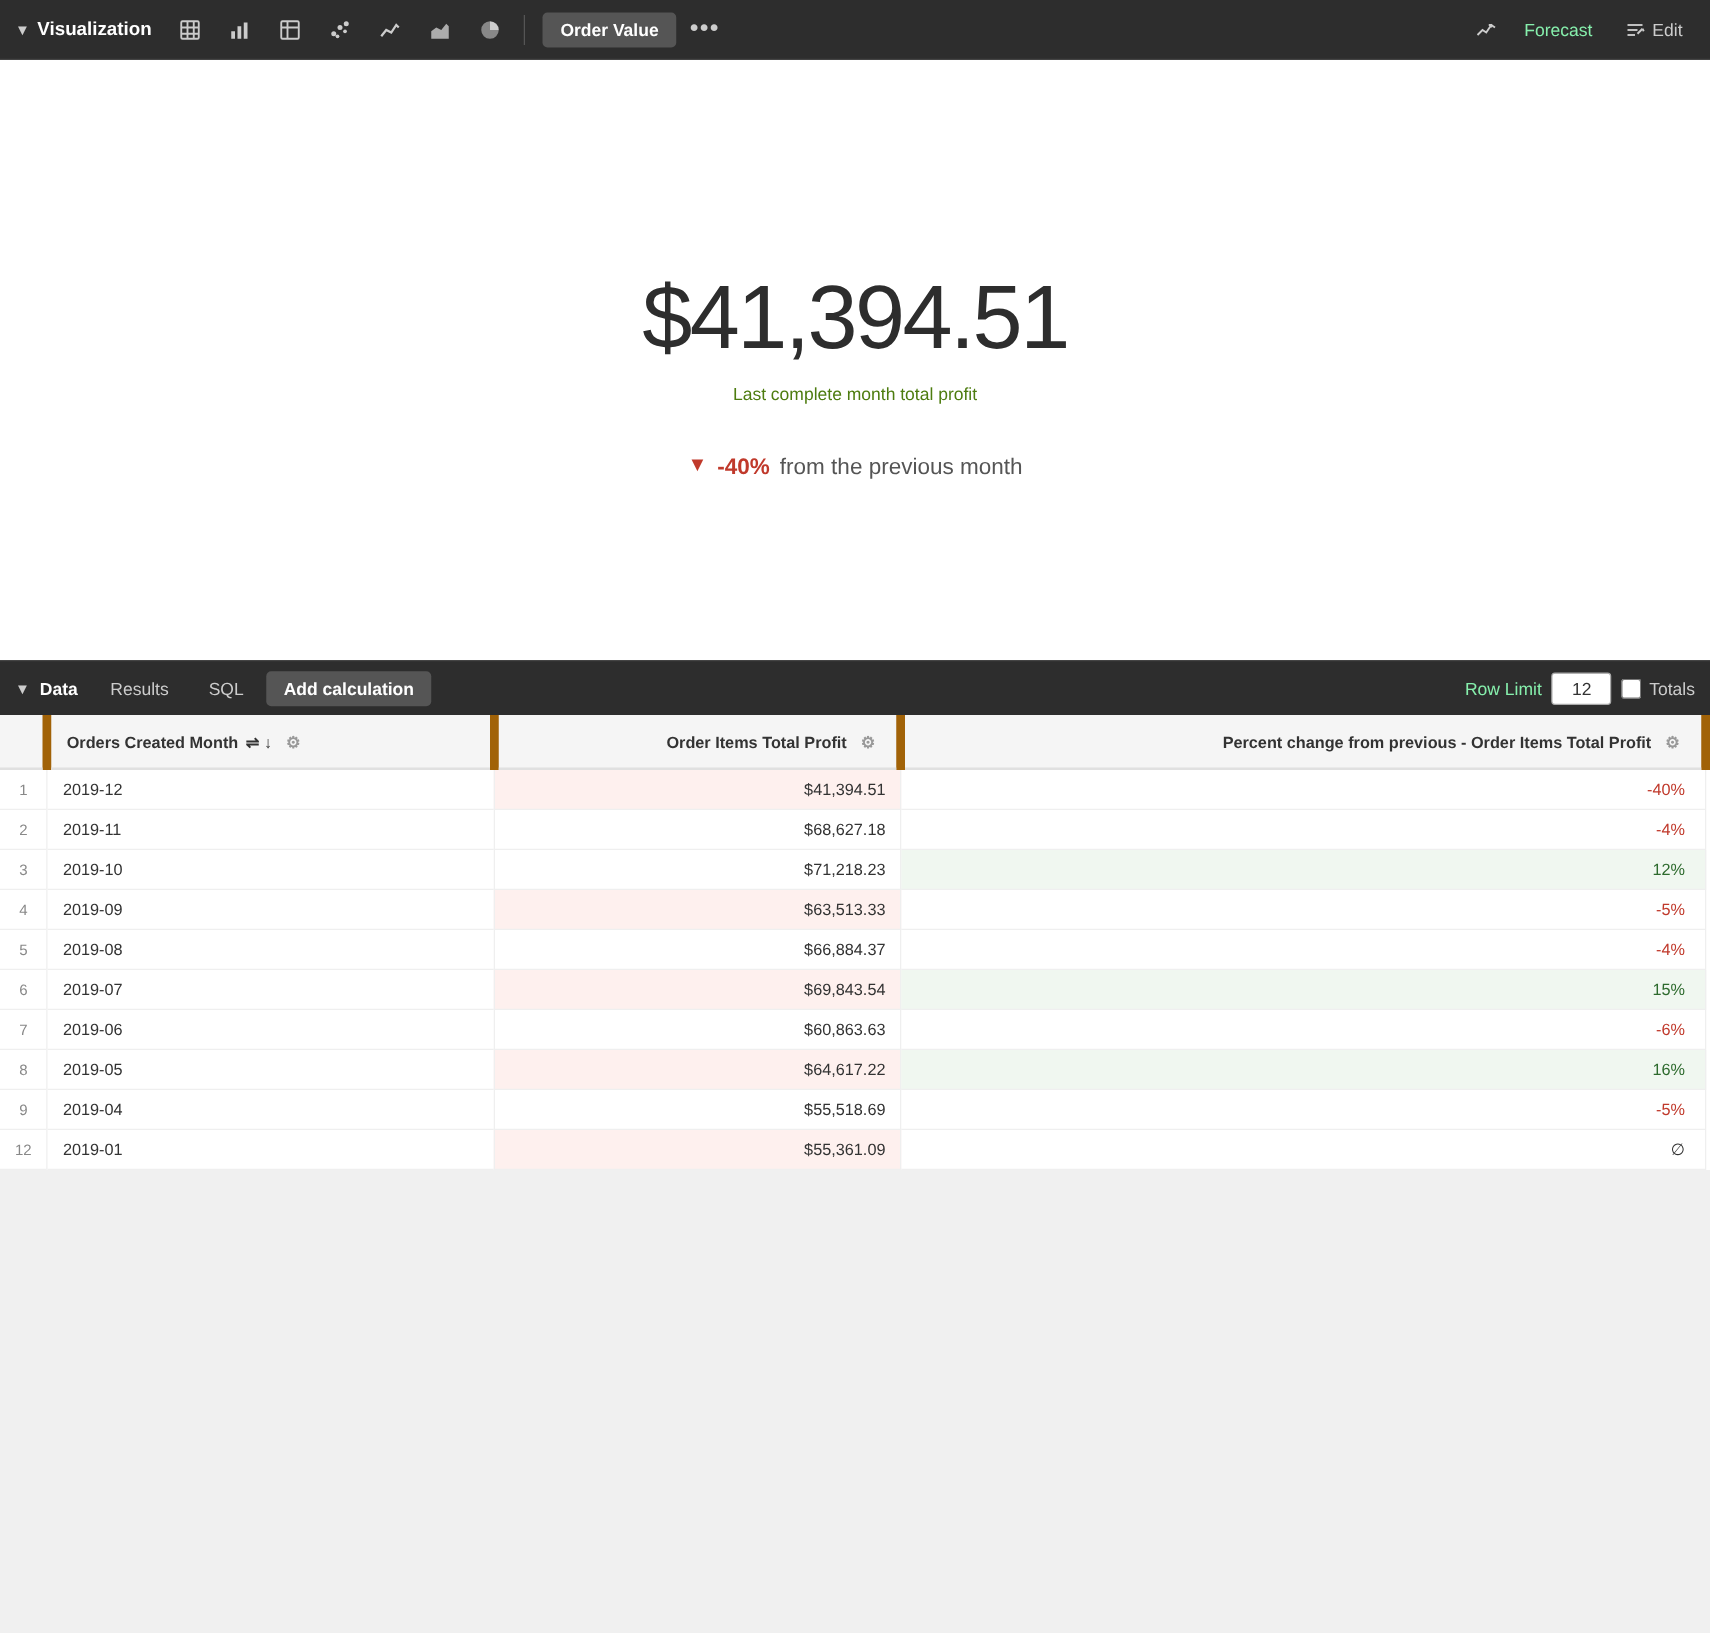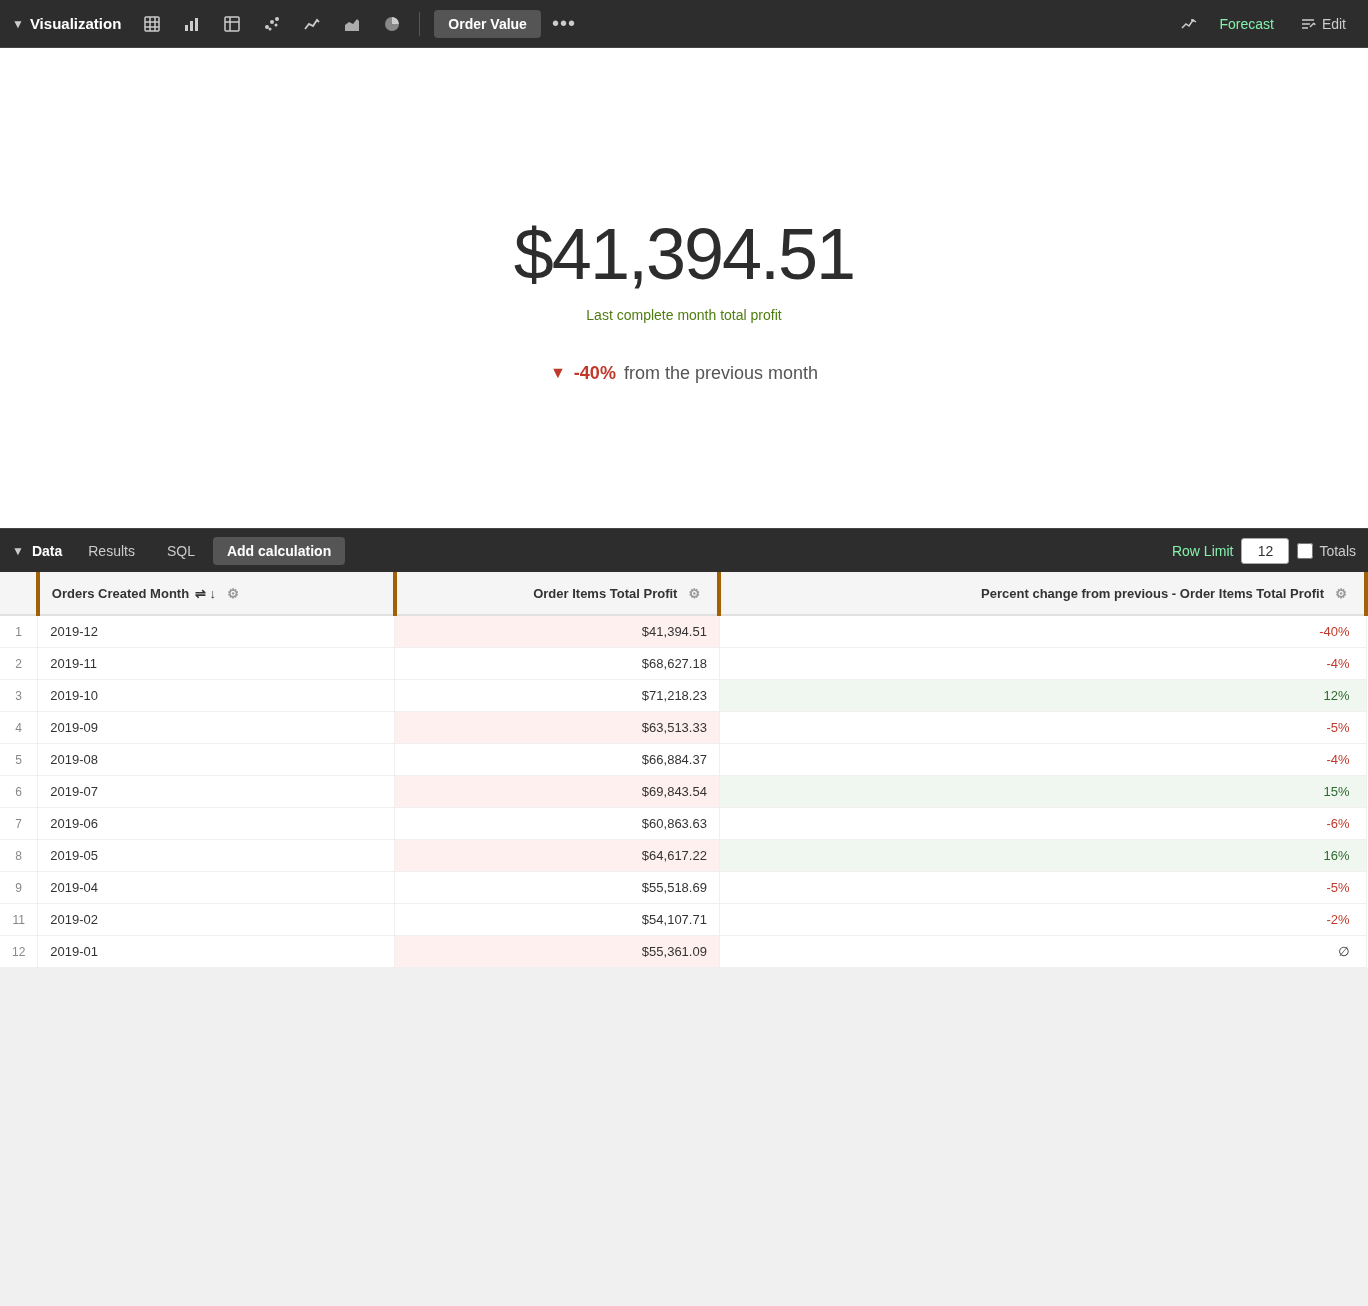--- a/index.html
+++ b/index.html
@@ -99,21 +99,21 @@
       overflow-x: auto;
     }
     table { width: 100%; border-collapse: collapse; }
     thead tr {
       background: #f5f5f5;
       border-bottom: 2px solid #e0e0e0;
     }
     thead th {
       padding: 10px 12px; text-align: left;
       font-size: 13px; font-weight: 600; color: #333;
-      border-right: 4px solid #a16207;
+      border-right: 7px solid #a16207;
       white-space: nowrap;
     }
     thead th:first-child { width: 36px; text-align: center; color: #888; font-weight: 400; }
     thead th .col-gear {
       display: inline-flex; align-items: center; justify-content: center;
       width: 22px; height: 22px; cursor: pointer; color: #999;
       border-radius: 3px; font-size: 13px; float: right;
     }
     tbody tr { border-bottom: 1px solid #efefef; }
     tbody td {
@@ -323,26 +323,20 @@
           <td class="col-profit bg-light-red">$64,617.22</td>
           <td class="col-pct bg-light-green" style="color: rgb(45, 106, 45);">16%</td>
         </tr>
         <tr>
           <td>9</td>
           <td>2019-04</td>
           <td class="col-profit ">$55,518.69</td>
           <td class="col-pct " style="color: rgb(192, 57, 43);">-5%</td>
         </tr>
         <tr>
-          <td>11</td>
-          <td>2019-02</td>
-          <td class="col-profit ">$54,107.71</td>
-          <td class="col-pct " style="color: rgb(192, 57, 43);">-2%</td>
-        </tr>
-        <tr>
           <td>12</td>
           <td>2019-01</td>
           <td class="col-profit bg-light-red">$55,361.09</td>
           <td class="col-pct ">∅</td>
         </tr>
       </tbody>
   </table>
 </div>
 
 </body></html>

